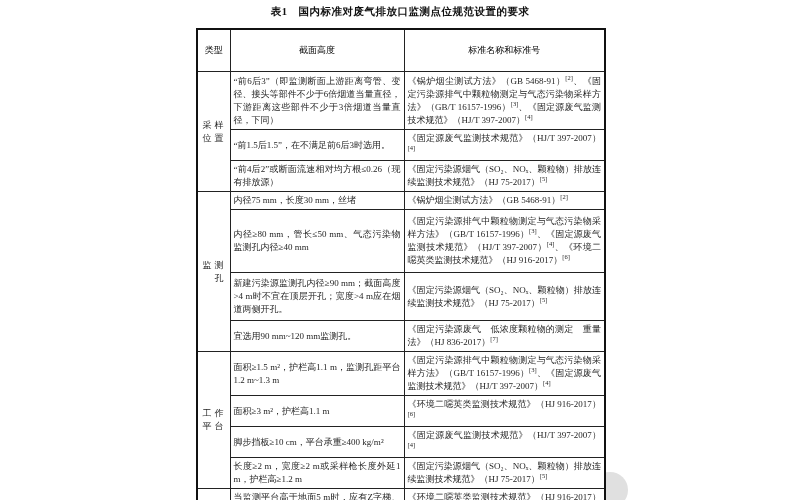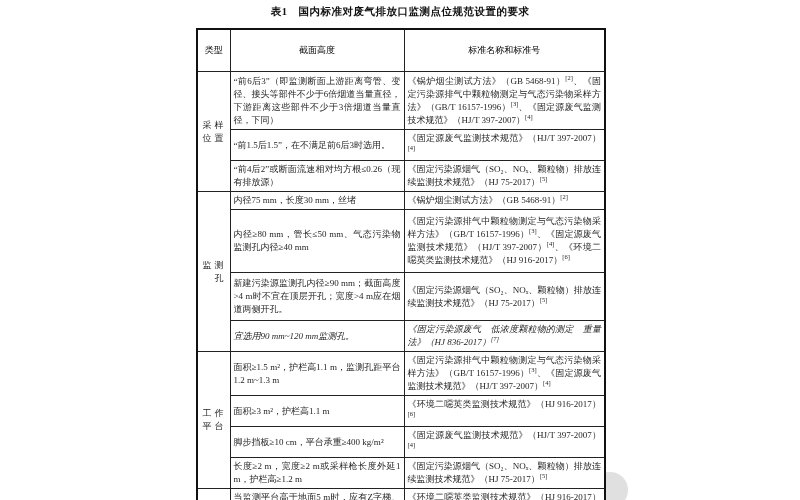--- a/index.html
+++ b/index.html
@@ -38,21 +38,21 @@
   col.c-std{width:201px;}
   td.type-cell{
     text-align:right;letter-spacing:3px;color:#1f1f1f;
     padding:2px 1px;line-height:15px;
   }
   td.req-cell{text-align:justify;}
   td.std-cell{text-align:justify;color:#2c3a66;}
   td.std-cell sup{font-size:6.5px;line-height:0;}
   tr.h18{height:18px;} tr.h58{height:58px;} tr.h17{height:17px;}
   tr.h27{height:27px;} tr.h63{height:63px;} tr.h48{height:48px;}
-  tr.h29{height:29px;font-style:italic;} tr.h42{height:42px;} tr.h16{height:16px;}
+  tr.h29{height:29px;} tr.h42{height:42px;} tr.h16{height:16px;}
   tr.h28{height:28px;} tr.h54{height:54px;}
 </style>
 </head>
 <body>
 
 <div class="watermark"></div>
 
 <div class="doc-title">表1　国内标准对废气排放口监测点位规范设置的要求</div>
 
 <div class="tbl-wrap">

